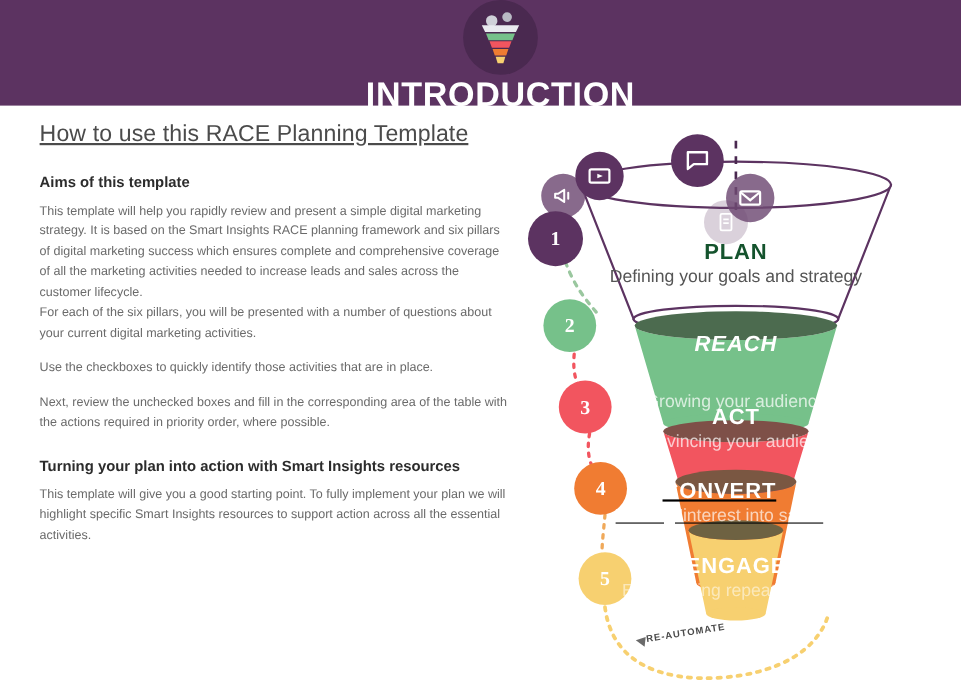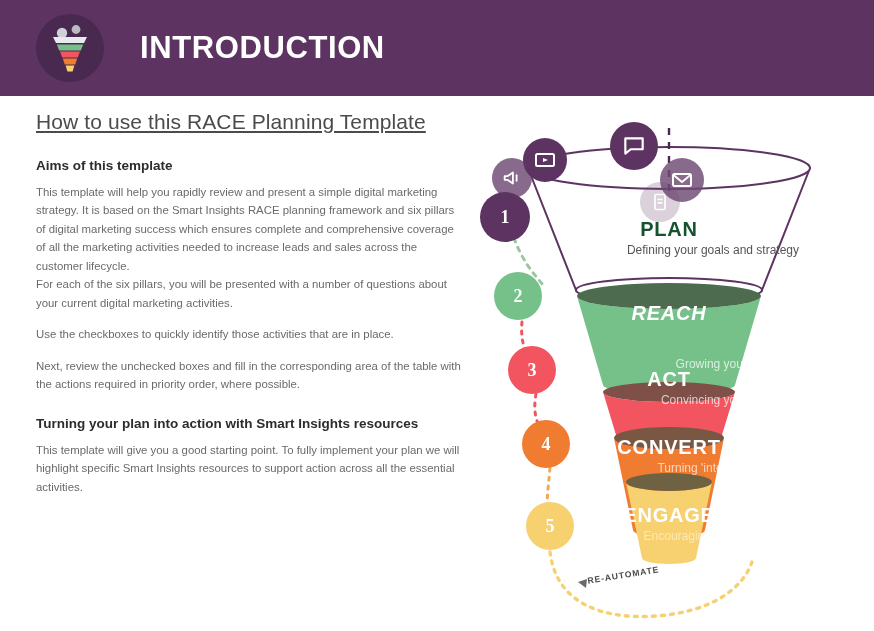--- a/index.html
+++ b/index.html
@@ -20,20 +20,21 @@
 
   
   .header {
     position: absolute;
     left: 0; top: 0;
     width: 874px;
     height: 96px;
     background: #5c3361;
     display: flex;
     align-items: center;
+    flex-direction: column;
   }
   .logo-badge {
     width: 68px;
     height: 68px;
     border-radius: 50%;
     background: #4a2950;
     margin-left: 36px;
     position: relative;
     flex: 0 0 auto;
   }
@@ -110,24 +111,23 @@
     width: 260px;
     pointer-events: none;
   }
   .stage-title {
     font-size: 20px;
     font-weight: bold;
     letter-spacing: 0.8px;
     display: block;
   }
   .stage-sub {
-    font-size: 12px;
+    font-size: 16px;
     display: block;
     margin-top: 2px;
-    text-align: right;
   }
   .stage-plan .stage-title { color: #14532d; }
   .stage-plan .stage-sub { color: #555555; }
   .stage-reach .stage-title { color: #ffffff; font-style: italic; }
   .stage-reach .stage-sub { color: rgba(255,255,255,0.72); margin-top: 32px; }
   .stage-act .stage-title { color: #ffffff; }
   .stage-act .stage-sub { color: rgba(255,255,255,0.70); }
   .stage-convert .stage-title { color: #ffffff; }
   .stage-convert .stage-sub { color: rgba(255,255,255,0.68); }
   .stage-engage .stage-title { color: #ffffff; }
@@ -302,21 +302,21 @@
       <span class="stage-sub">Defining your goals and strategy</span>
     </div>
     <div class="stage-label stage-reach" style="left:69px; top:182px;">
       <span class="stage-title">REACH</span>
       <span class="stage-sub">Growing your audience</span>
     </div>
     <div class="stage-label stage-act" style="left:69px; top:248px;">
       <span class="stage-title">ACT</span>
       <span class="stage-sub">Convincing your audience</span>
     </div>
-    <div class="stage-label stage-convert" style="left:69px; top:316px;">
+    <div class="stage-label stage-convert" style="left:54px; top:316px;text-decoration:underline;">
       <span class="stage-title">CONVERT</span>
       <span class="stage-sub">Turning 'interest into sales'</span>
     </div>
     <div class="stage-label stage-engage" style="left:69px; top:384px;">
       <span class="stage-title">ENGAGE</span>
       <span class="stage-sub">Encouraging repeat business</span>
     </div>
 
     <div class="reautomate-label" style="left:117px; top:450px; transform: rotate(-9deg);">RE-AUTOMATE</div>
   </div>

